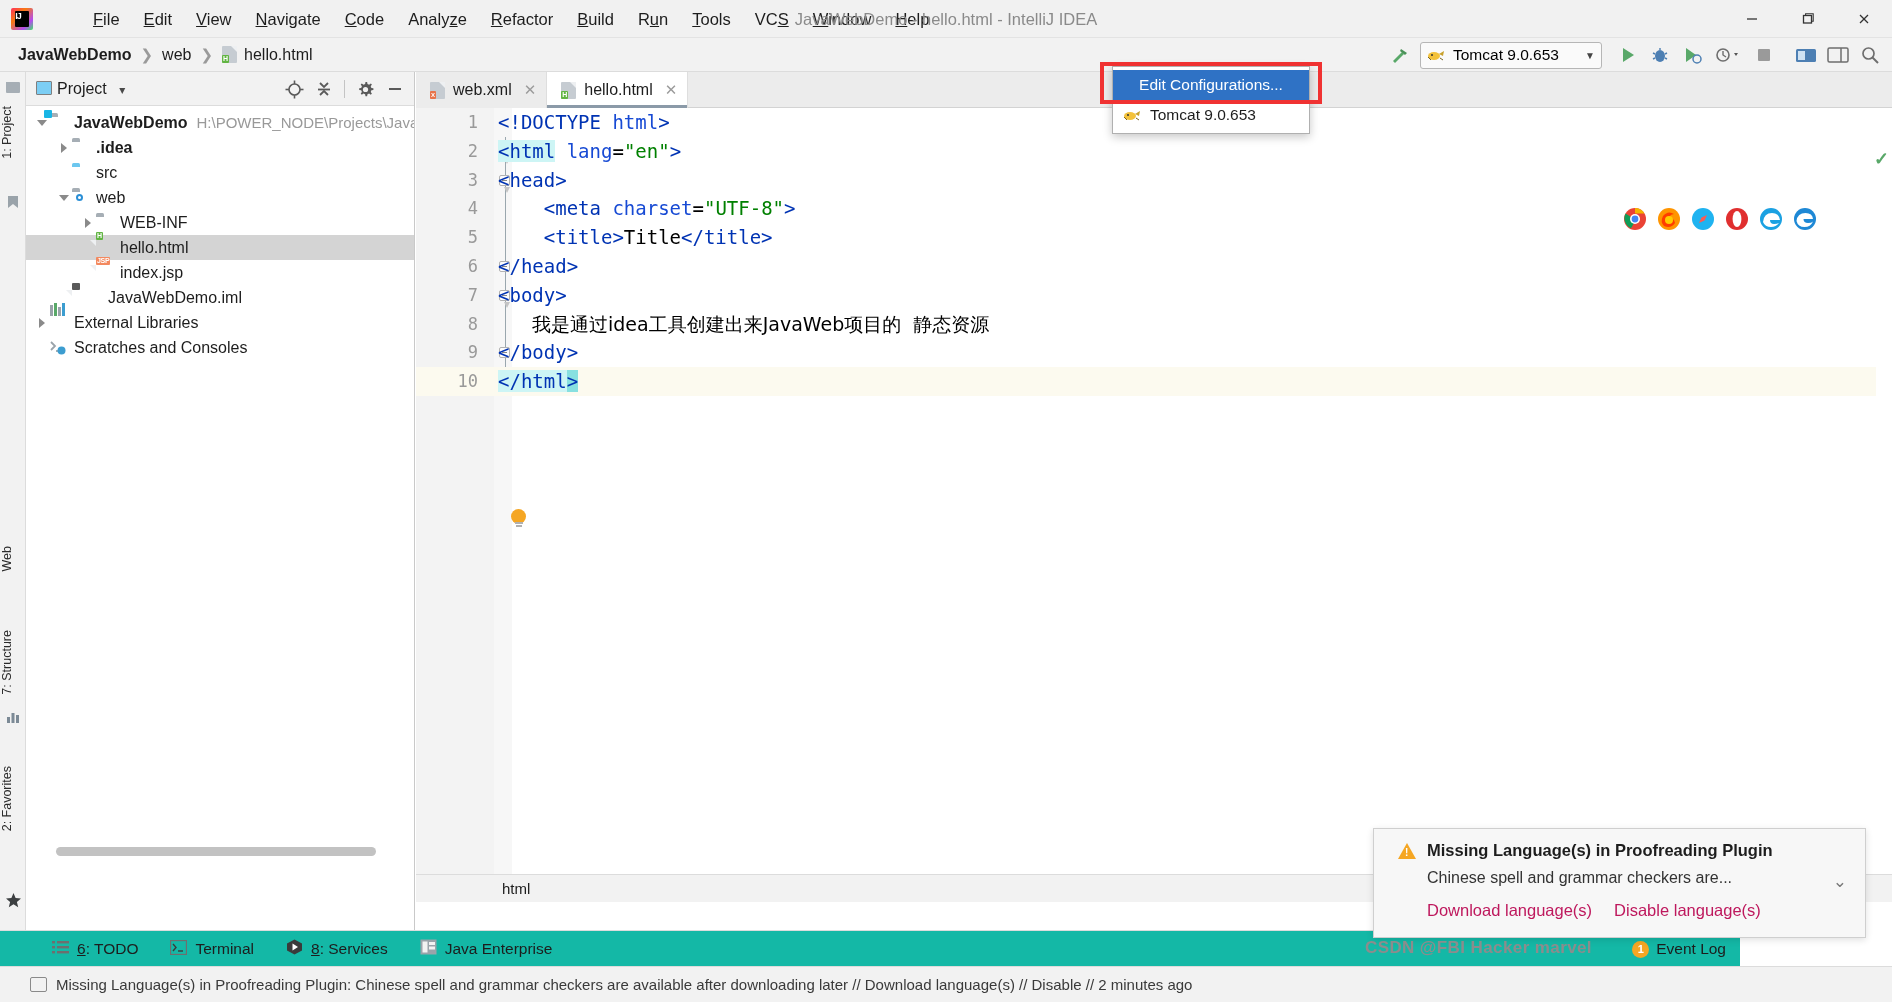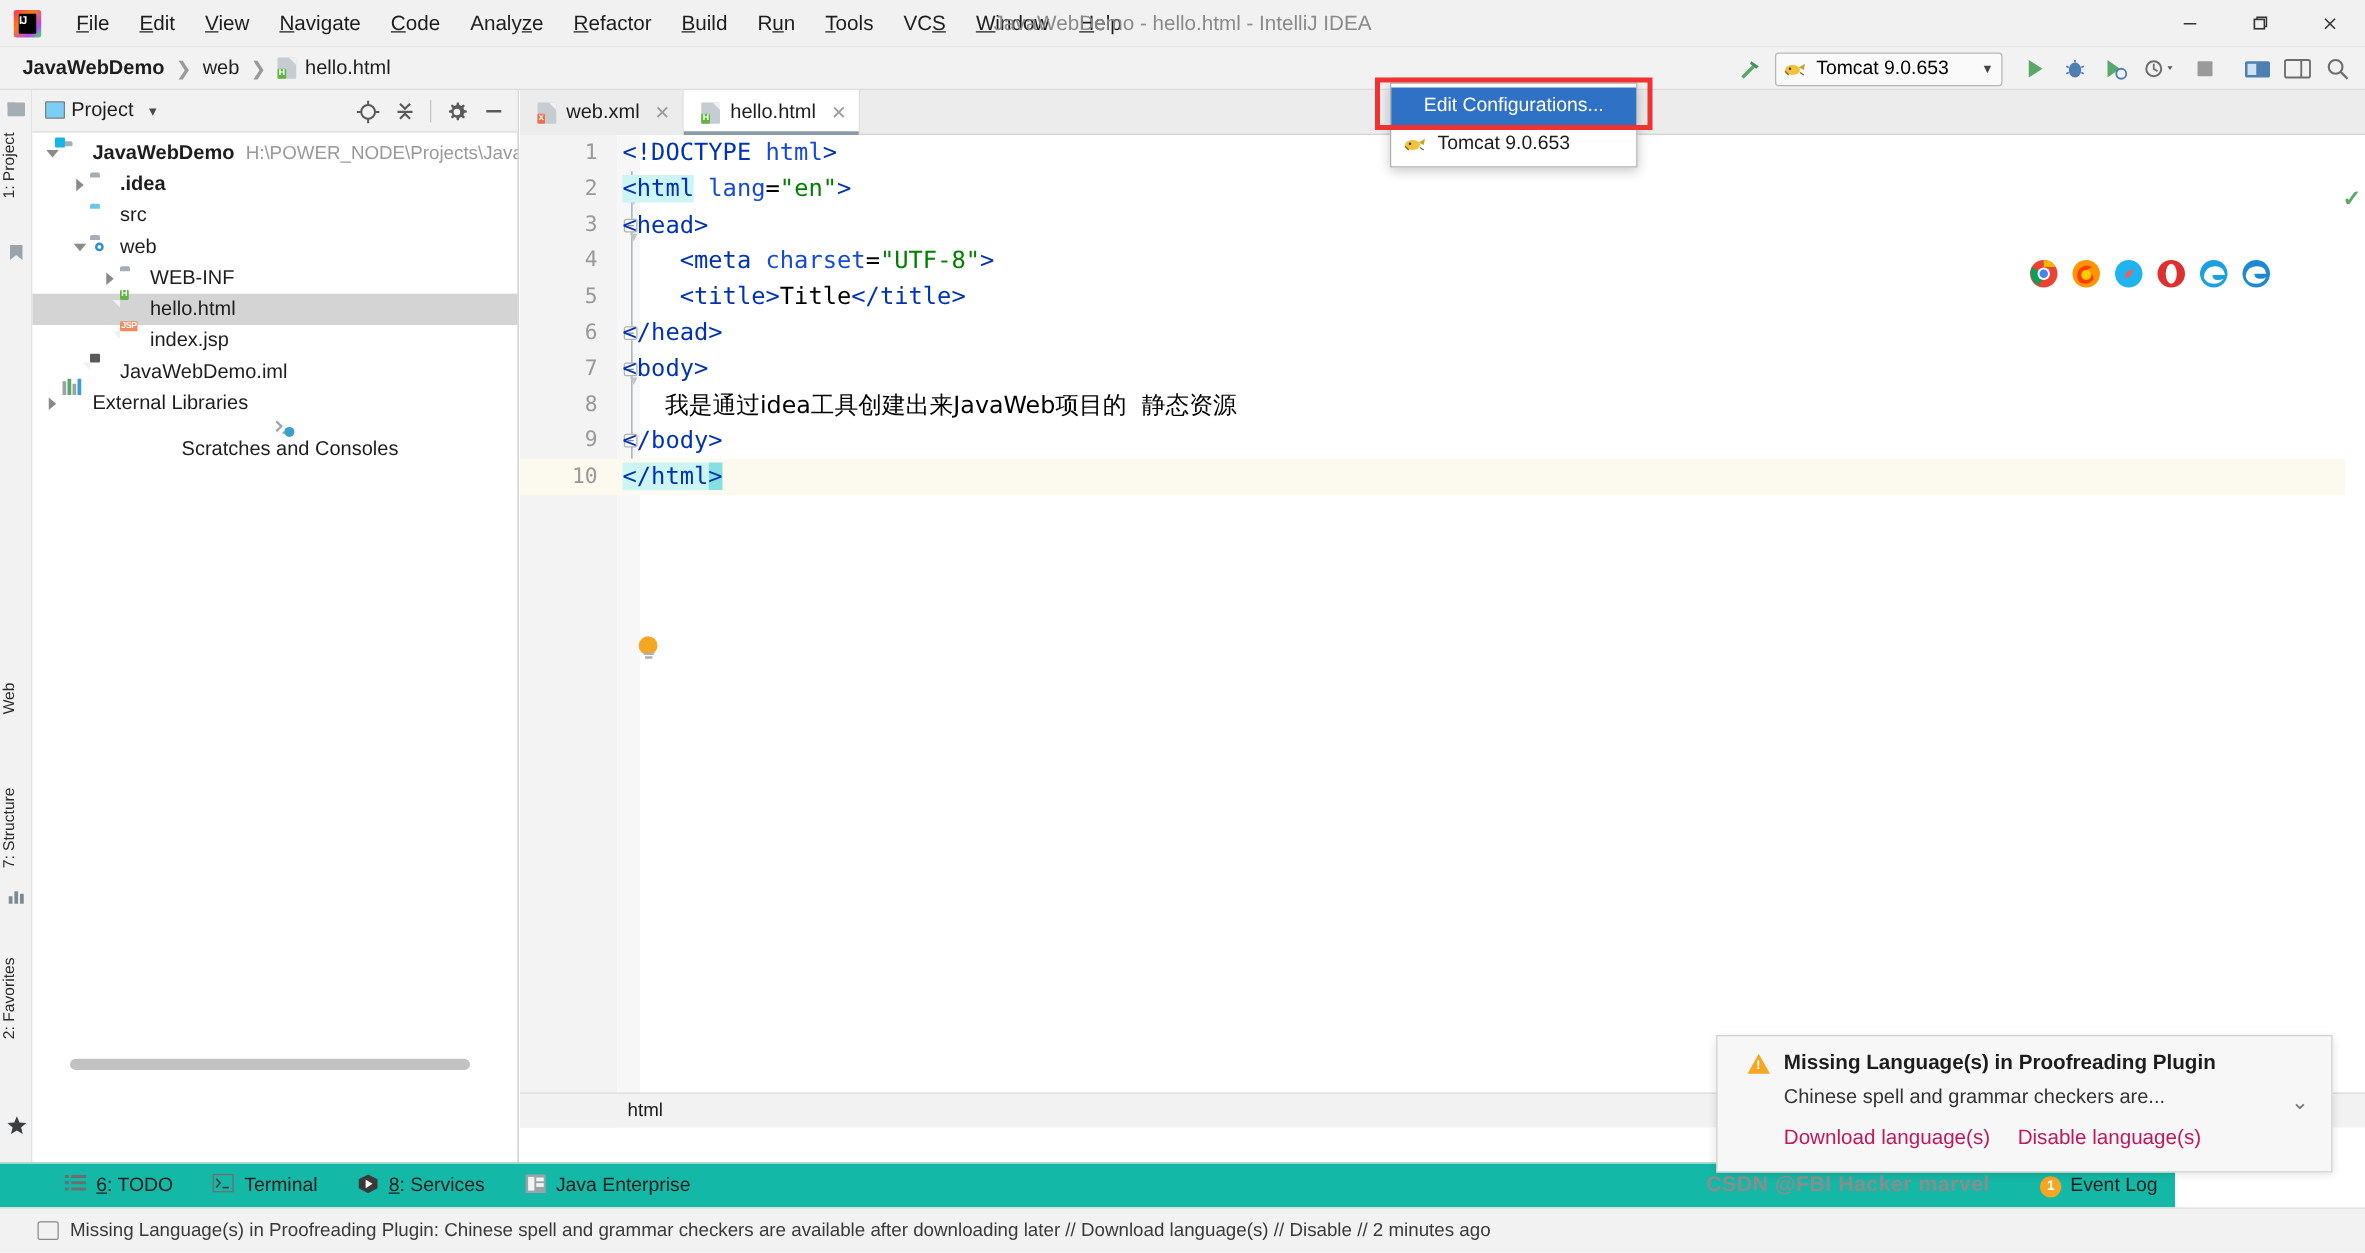--- a/index.html
+++ b/index.html
@@ -9,20 +9,21 @@
     font-family: "Liberation Sans", sans-serif;
     overflow: hidden;
   }
   #app { position: relative; width: 1892px; height: 1002px; background: #ffffff; }
 
   
   .titlebar {
     position: absolute; left: 0; top: 0; width: 1892px; height: 38px;
     background: #f1f1f1; display: flex; align-items: center;
     border-bottom: 1px solid #e3e3e3;
+    gap: 32px;
   }
   .ij-logo {
     width: 22px; height: 22px; margin-left: 11px; margin-right: 16px;
     position: relative; flex: none;
   }
   .ij-logo .sq { position: absolute; width: 100%; height: 100%; border-radius: 2px;
     background: linear-gradient(135deg,#fe315d 0%,#f97a12 35%,#b24cf0 75%,#3dea62 100%); }
   .ij-logo .inner { position: absolute; left: 4px; top: 3px; width: 14px; height: 16px;
     background: #000; border-radius: 1px; }
   .ij-logo .ij { position: absolute; left: 0; top: 0; width: 14px; height: 16px;
@@ -553,39 +554,39 @@
       <div class="trow sel" style="padding-left:70px;">
         <span class="ticon"><span class="ic-file"><span class="tag html">H</span></span></span>
         <span class="tlabel">hello.html</span>
       </div>
 
       <div class="trow" style="padding-left:70px;">
         <span class="ticon"><span class="ic-file"><span class="tag jsp">JSP</span></span></span>
         <span class="tlabel">index.jsp</span>
       </div>
 
-      <div class="trow" style="padding-left:46px;">
+      <div class="trow" style="padding-left:46px;gap:12px;">
         <span class="ticon"><span class="ic-file"><span class="tag iml"></span></span></span>
         <span class="tlabel">JavaWebDemo.iml</span>
       </div>
 
       <div class="trow" style="padding-left:8px;">
         <span class="twist right"></span>
         <span class="ticon">
           <span class="ic-lib">
             <i style="left:0;height:11px;background:#9aa3aa;"></i>
             <i style="left:4px;height:13px;background:#59a869;"></i>
             <i style="left:8px;height:9px;background:#9aa3aa;"></i>
             <i style="left:12px;height:13px;background:#3c9dd0;"></i>
           </span>
         </span>
         <span class="tlabel">External Libraries</span>
       </div>
 
-      <div class="trow" style="padding-left:24px;flex-direction:column;">
+      <div class="trow" style="padding-left:24px;">
         <span class="ticon">
           <span class="ic-scratch">
             <svg width="17" height="15" viewBox="0 0 17 15">
                 <path d="M1 2 L5 6 L1 10" fill="none" stroke="#9aa3aa" stroke-width="1.8"></path>
                 <line x1="6" y1="11" x2="13" y2="11" stroke="#9aa3aa" stroke-width="1.8"></line>
                 <circle cx="11.5" cy="10.5" r="4" fill="#3c9dd0"></circle>
               </svg>
           </span>
         </span>
         <span class="tlabel">Scratches and Consoles</span>

